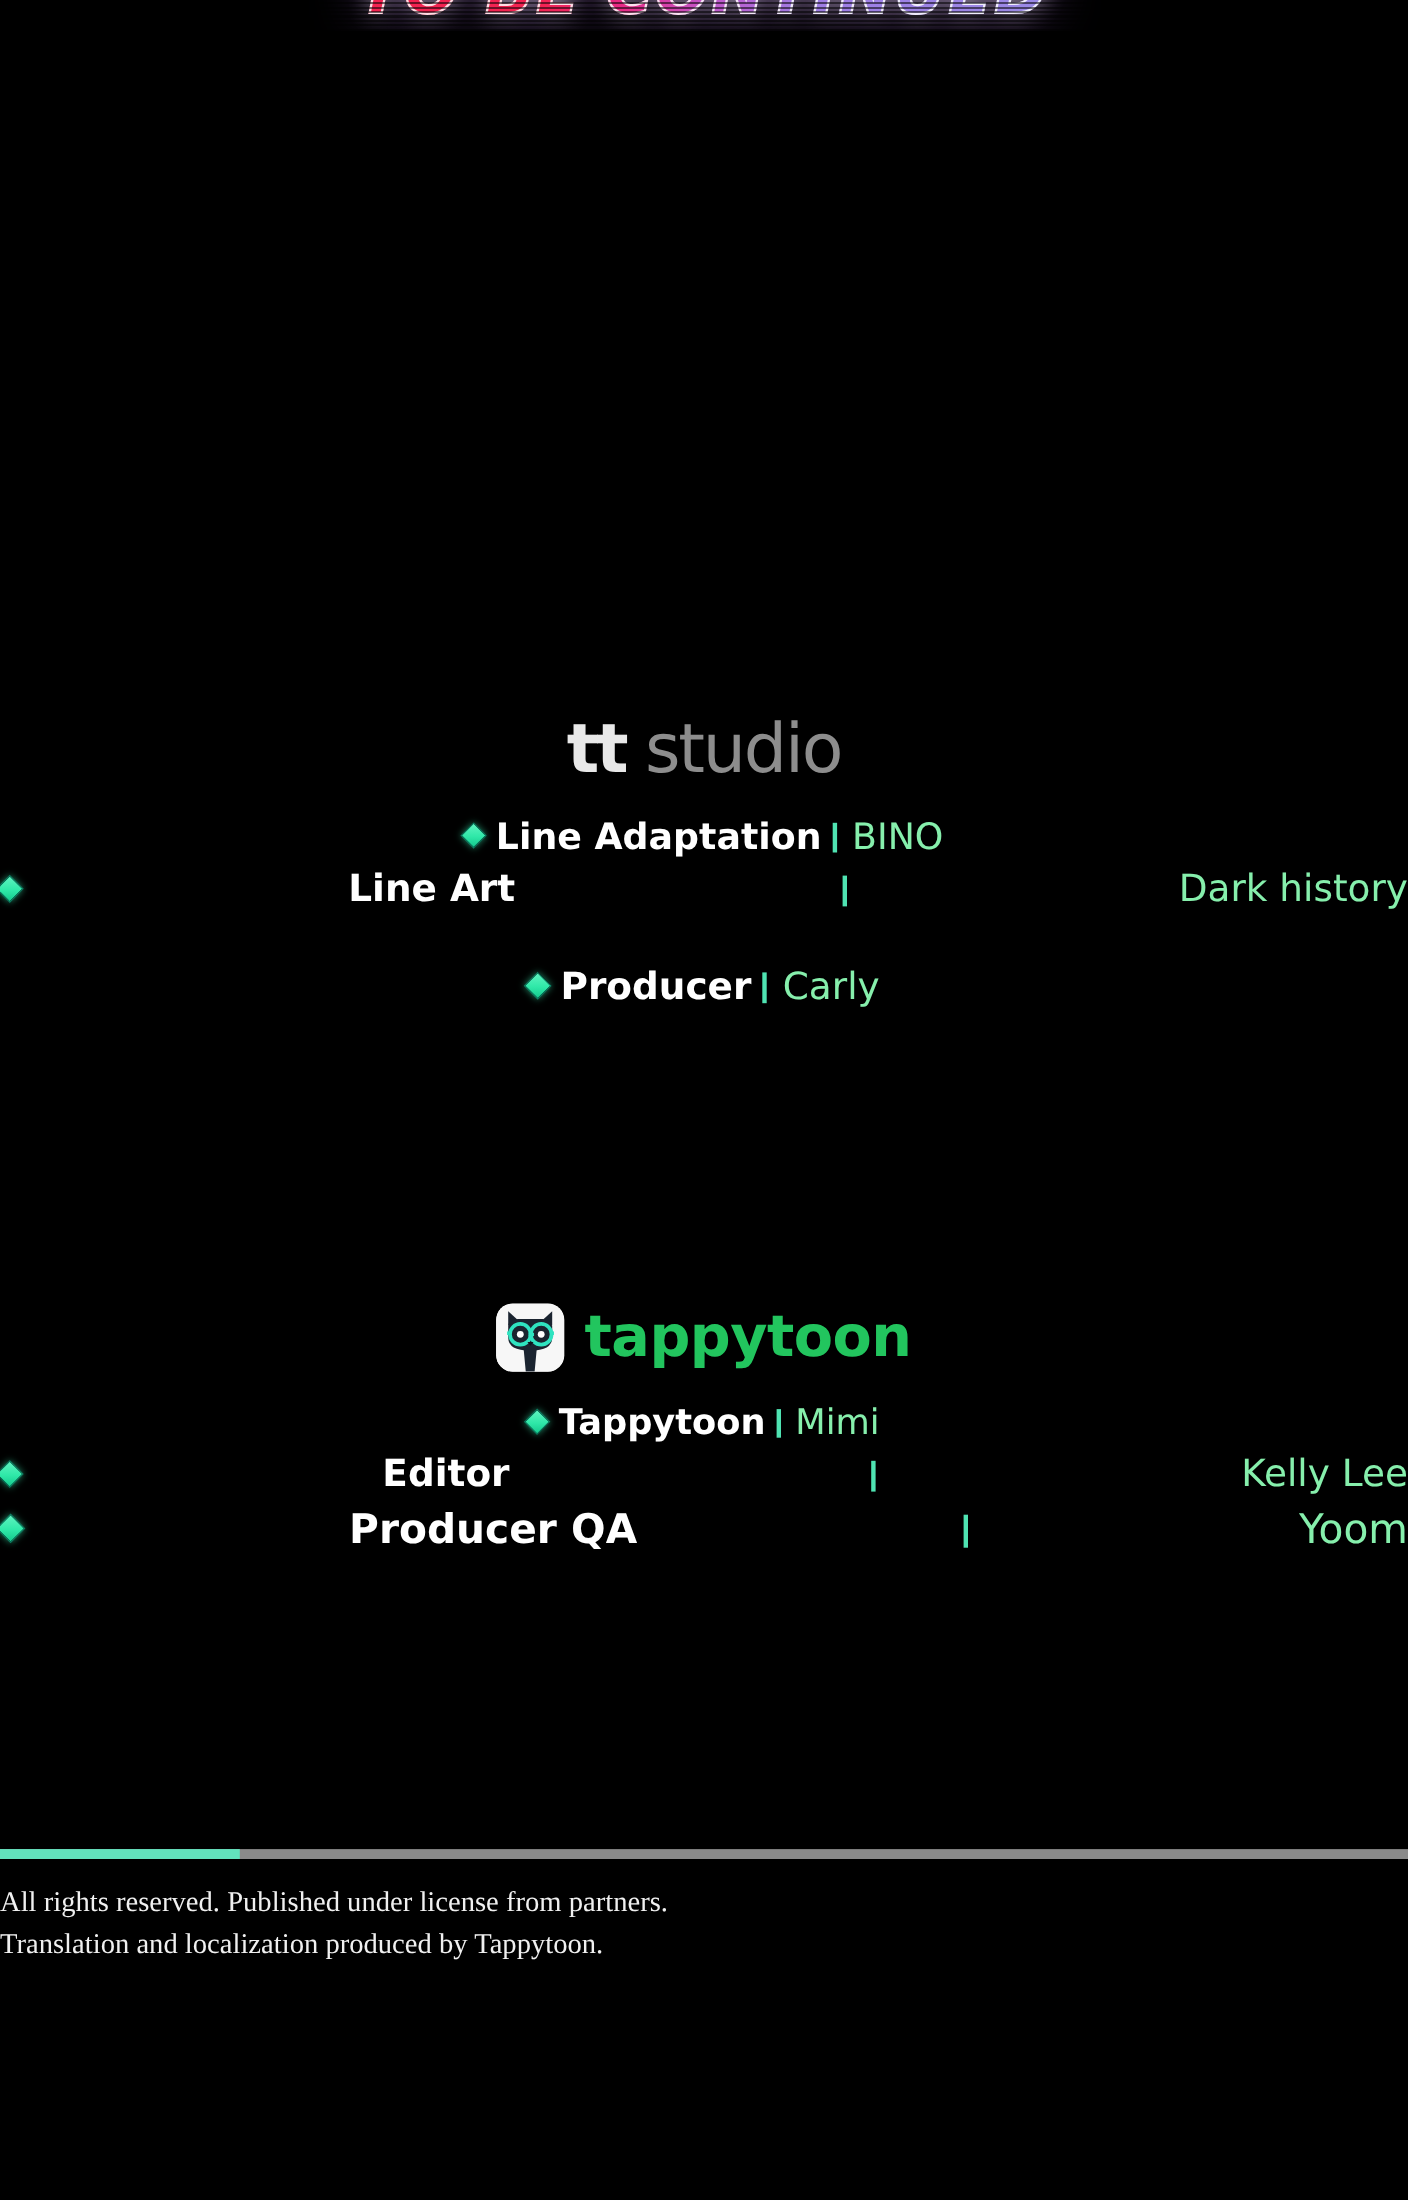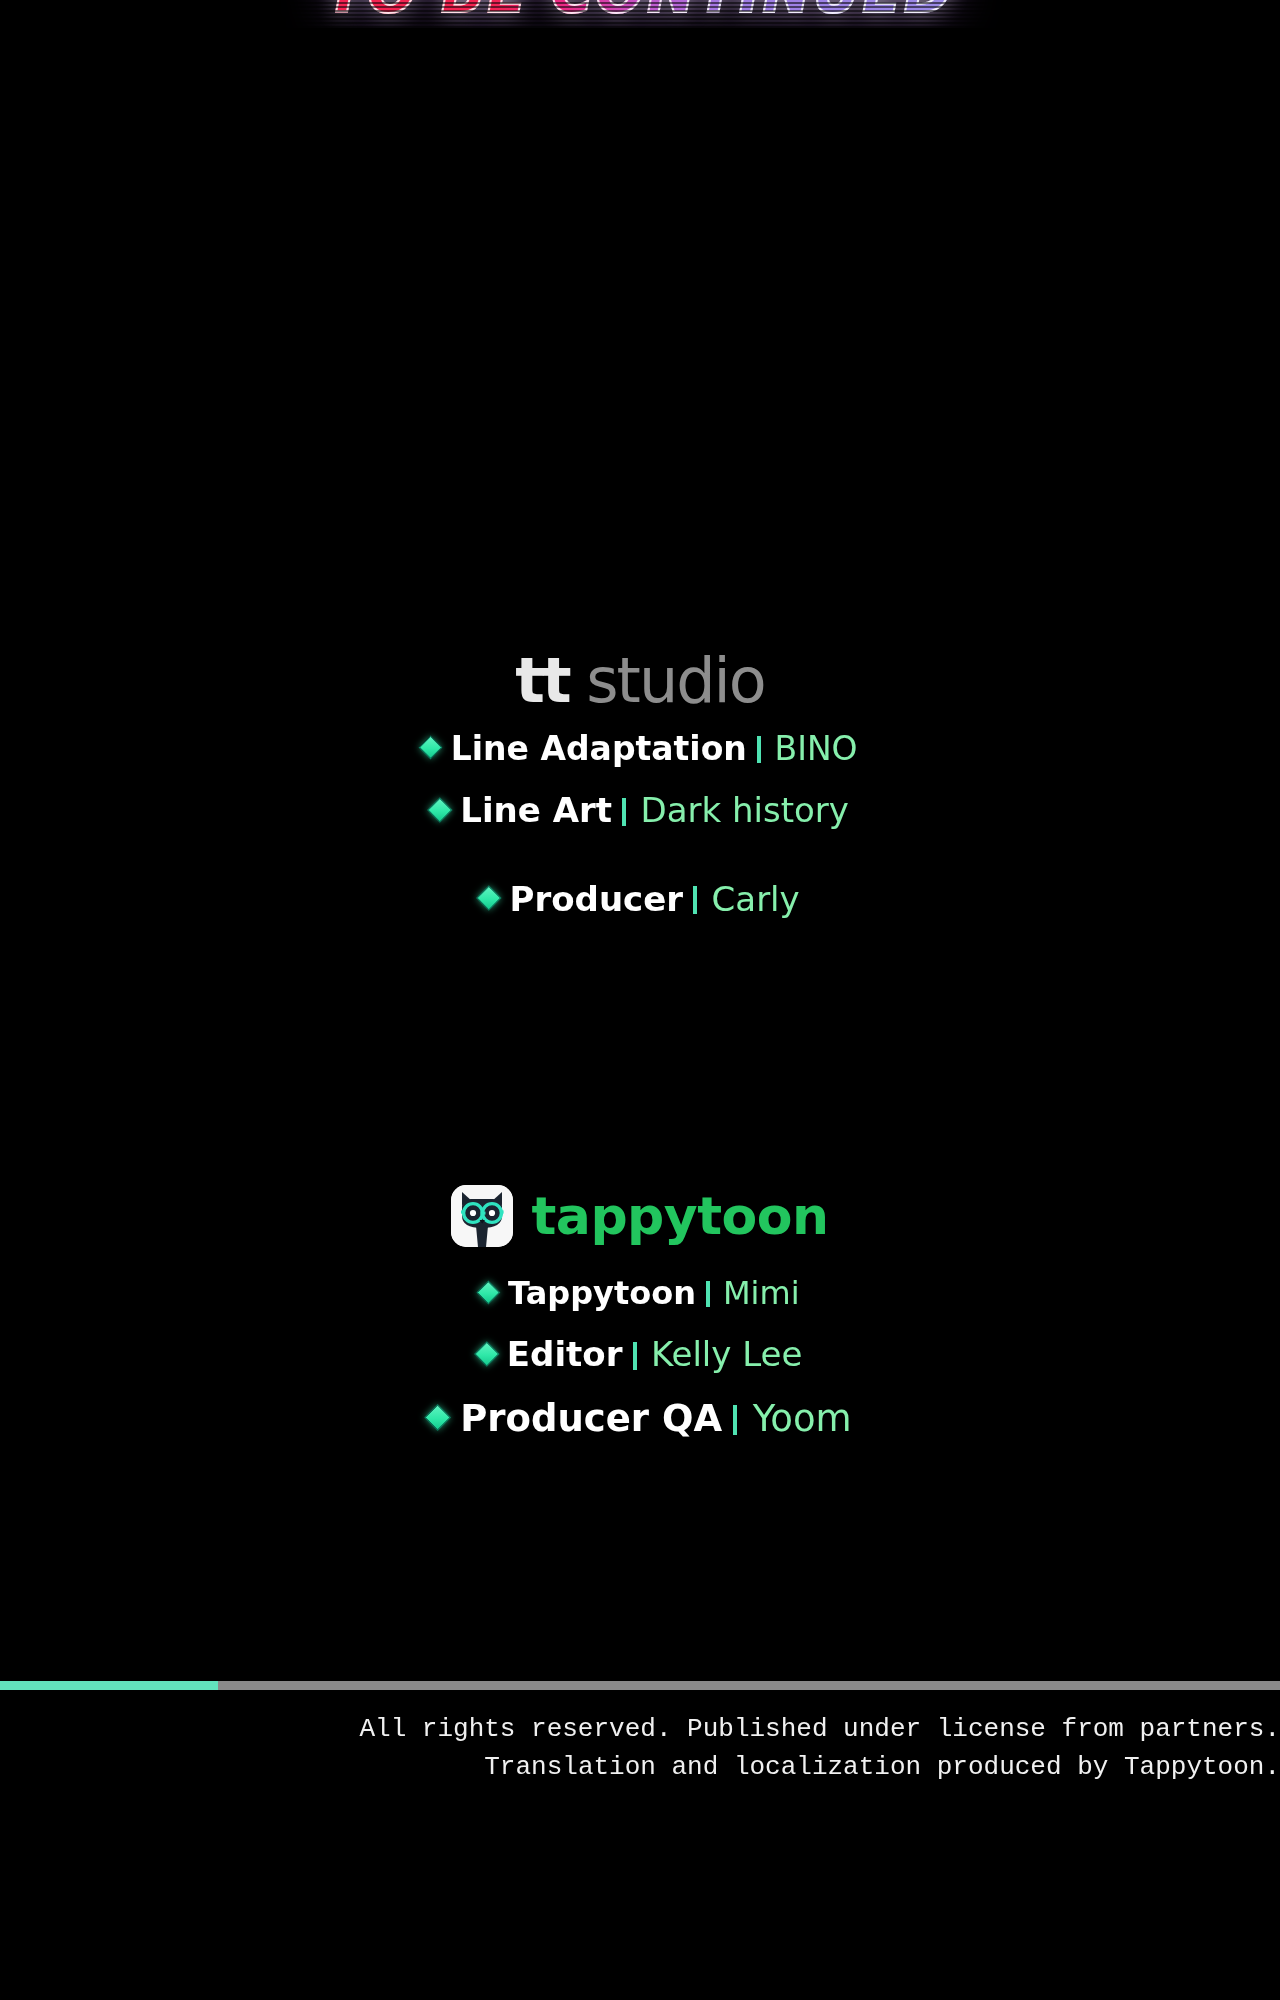--- a/index.html
+++ b/index.html
@@ -84,21 +84,21 @@
   .tt-logo .tt-word { font-weight:400; color:#8d8d8d; }
 
   
   .credit-line {
     display:flex;
     align-items:center;
     justify-content:center;
     white-space:nowrap;
     line-height:1.25;
   }
-  .credit-line + .credit-line { margin-top:20px; }
+  .credit-line + .credit-line { margin-top:6px;justify-content:space-between; }
 
   .diamond {
     display:inline-block;
     width:0.52em;
     height:0.52em;
     margin-right:0.34em;
     background:linear-gradient(135deg,#5ff3c0 0%,#2fe8a8 55%,#14c98d 100%);
     border:1.5px solid #0c7f63;
     transform:rotate(45deg);
     box-shadow:0 0 7px rgba(60,235,175,0.55);
@@ -123,21 +123,21 @@
     top:0.04em;
   }
   .person {
     font-family:"DejaVu Sans", sans-serif;
     font-weight:400;
     color:#86efac;
   }
 
   
   #tt-studio-section { top:650px; }
-  #tt-studio-section .brand-row { margin-bottom:16px; }
+  #tt-studio-section .brand-row { margin-bottom:28px; }
   #tt-credits-main .credit-line:nth-child(1) { font-size:33px; }
   #tt-credits-main .credit-line:nth-child(2) { font-size:34px; }
   #tt-producer { margin-top:46px; font-size:34px; }
 
   
   #tappytoon-section { top:1185px; }
   #tappytoon-section .brand-row { gap:18px; margin-bottom:26px; }
 
   .tappy-mark {
     width:62px; height:62px;
@@ -173,22 +173,22 @@
     height:100%;
     background:#62e3bd;
   }
 
   
   #footer-notice {
     position:absolute;
     left:0;
     top:1710px;
     width:1280px;
-    text-align:right;
-    font-family:Liberation Mono, monospace;
+    text-align:left;
+    font-family:Liberation Serif, serif;
     font-size:26px;
     line-height:1.48;
     color:#f0f0f0;
   }
   #footer-notice div { white-space:nowrap; }
 </style>
 </head>
 <body>
 
 <div class="tbc-wrap">

